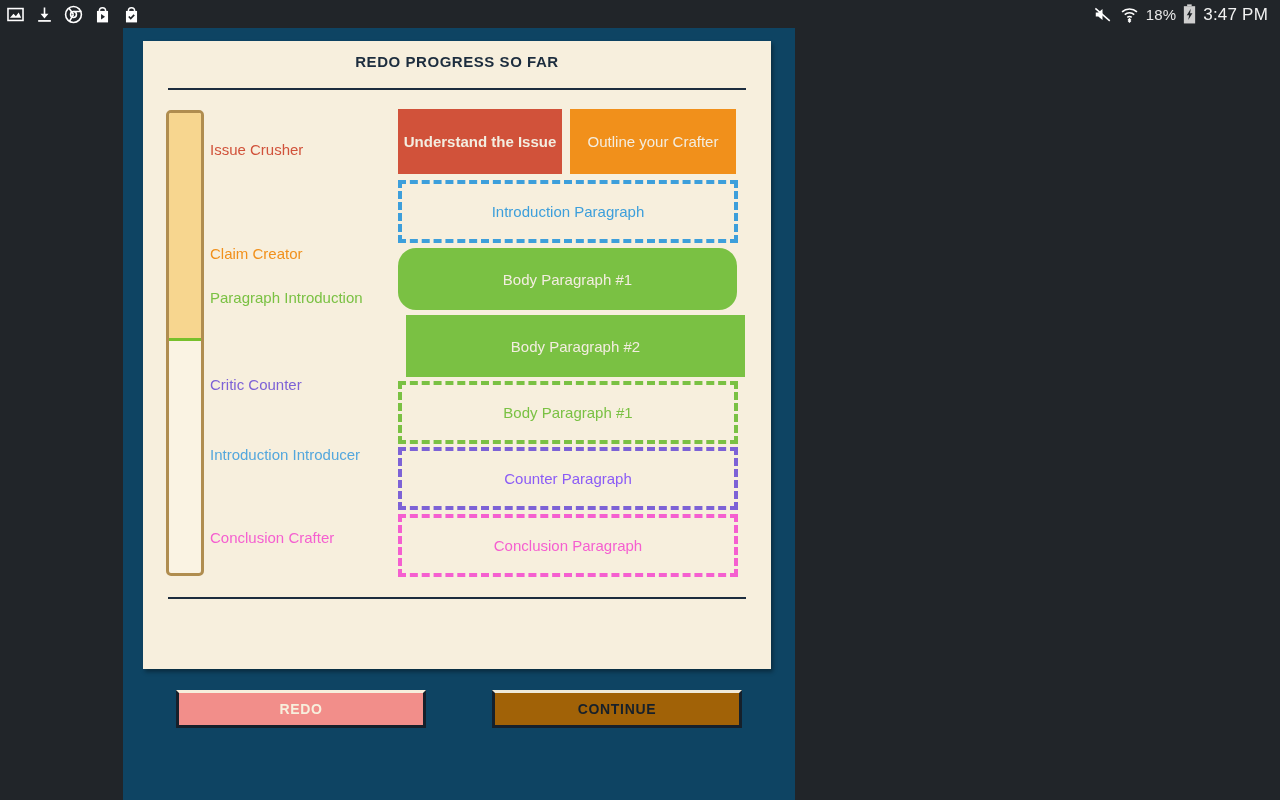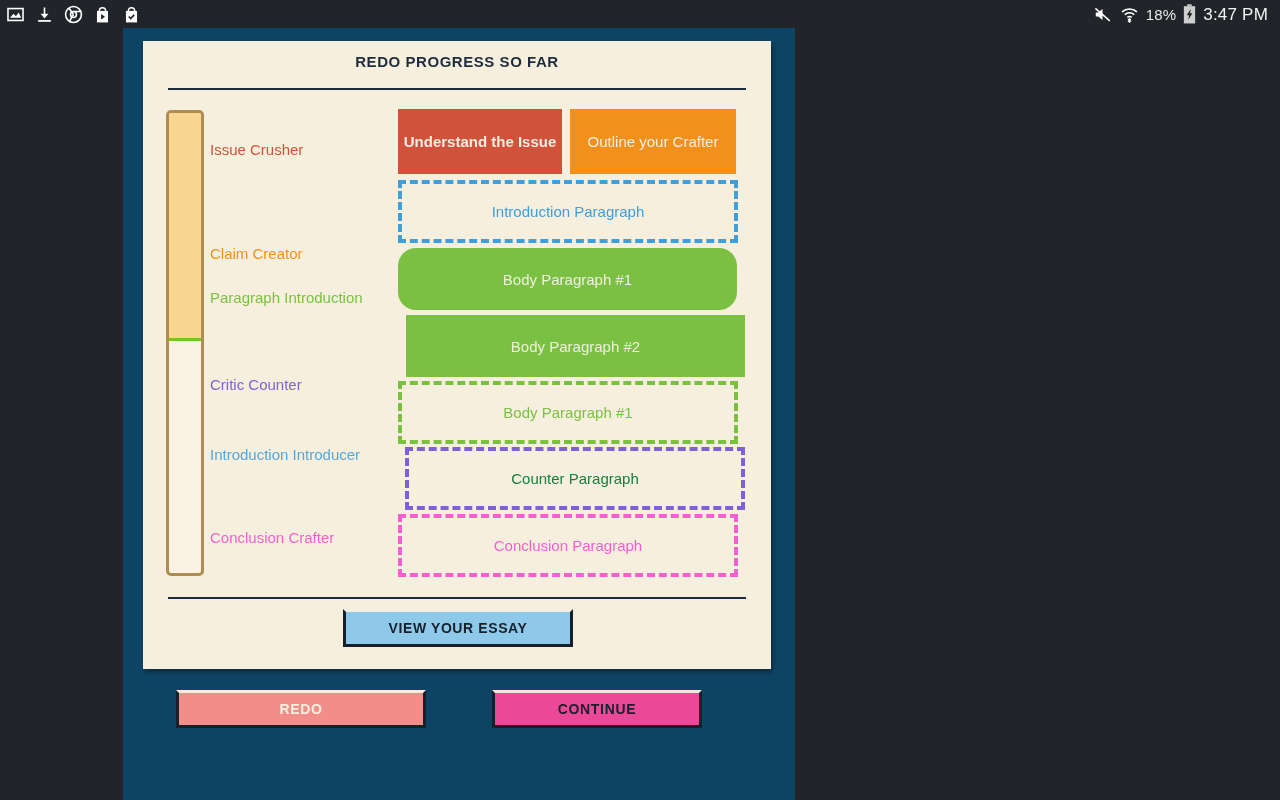--- a/index.html
+++ b/index.html
@@ -150,22 +150,22 @@
   }
   #redo-button {
     left: 53px; top: 662px;
     width: 250px;
     background: #f28e8a;
     border-top-color: #f7efdd;
     color: #f7efdd;
   }
   #continue-button {
     left: 369px; top: 662px;
-    width: 210px;
-    background: #ec4899;
+    width: 250px;
+    background: #a16207;
     border-top-color: #f0ead9;
     color: #16202b;
   }
 </style>
 </head>
 <body>
 
 <div id="status-bar">
   <div class="sb-left">
     <svg class="sb-icon" width="19" height="19" viewBox="0 0 24 24">
@@ -234,25 +234,24 @@
         <div class="stage-label" style="top: 488px; color: rgb(245, 95, 208);">Conclusion Crafter</div>
       </div>
 
     <div id="essay-blocks">
         <div class="block solid" style="left: 255px; top: 68px; width: 164px; height: 65px; background: rgb(209, 82, 58); font-weight: bold;">Understand the Issue</div>
         <div class="block solid" style="left: 427px; top: 68px; width: 166px; height: 65px; background: rgb(241, 144, 27);">Outline your Crafter</div>
         <div class="block dashed" style="left: 255px; top: 139px; width: 340px; height: 63px; border: 4px dashed rgb(61, 159, 219); color: rgb(61, 159, 219);">Introduction Paragraph</div>
         <div class="block solid" style="left: 255px; top: 207px; width: 339px; height: 62px; background: rgb(122, 193, 67); border-radius: 18px;">Body Paragraph #1</div>
         <div class="block solid" style="left: 255px; top: 274px; width: 339px; height: 62px; background: rgb(122, 193, 67); margin-left: 8px;">Body Paragraph #2</div>
         <div class="block dashed" style="left: 255px; top: 340px; width: 340px; height: 63px; border: 4px dashed rgb(122, 193, 67); color: rgb(122, 193, 67);">Body Paragraph #1</div>
-        <div class="block dashed" style="left: 262px; top: 406px; width: 340px; height: 63px; border: 4px dashed rgb(125, 98, 214); color: #15803d;">Counter Paragraph</div>
+        <div class="block dashed" style="left: 255px; top: 406px; width: 340px; height: 63px; border: 4px dashed rgb(125, 98, 214); color: #8b5cf6;">Counter Paragraph</div>
         <div class="block dashed" style="left: 255px; top: 473px; width: 340px; height: 63px; border: 4px dashed rgb(245, 95, 208); color: rgb(245, 95, 208);">Conclusion Paragraph</div>
       </div>
 
     <div class="card-divider" id="divider-bottom"></div>
 
-    <div id="view-essay-button">VIEW YOUR ESSAY</div>
   </div>
 
   <div class="action-button" id="redo-button">REDO</div>
   <div class="action-button" id="continue-button">CONTINUE</div>
 
 </div>
 
 </body></html>

